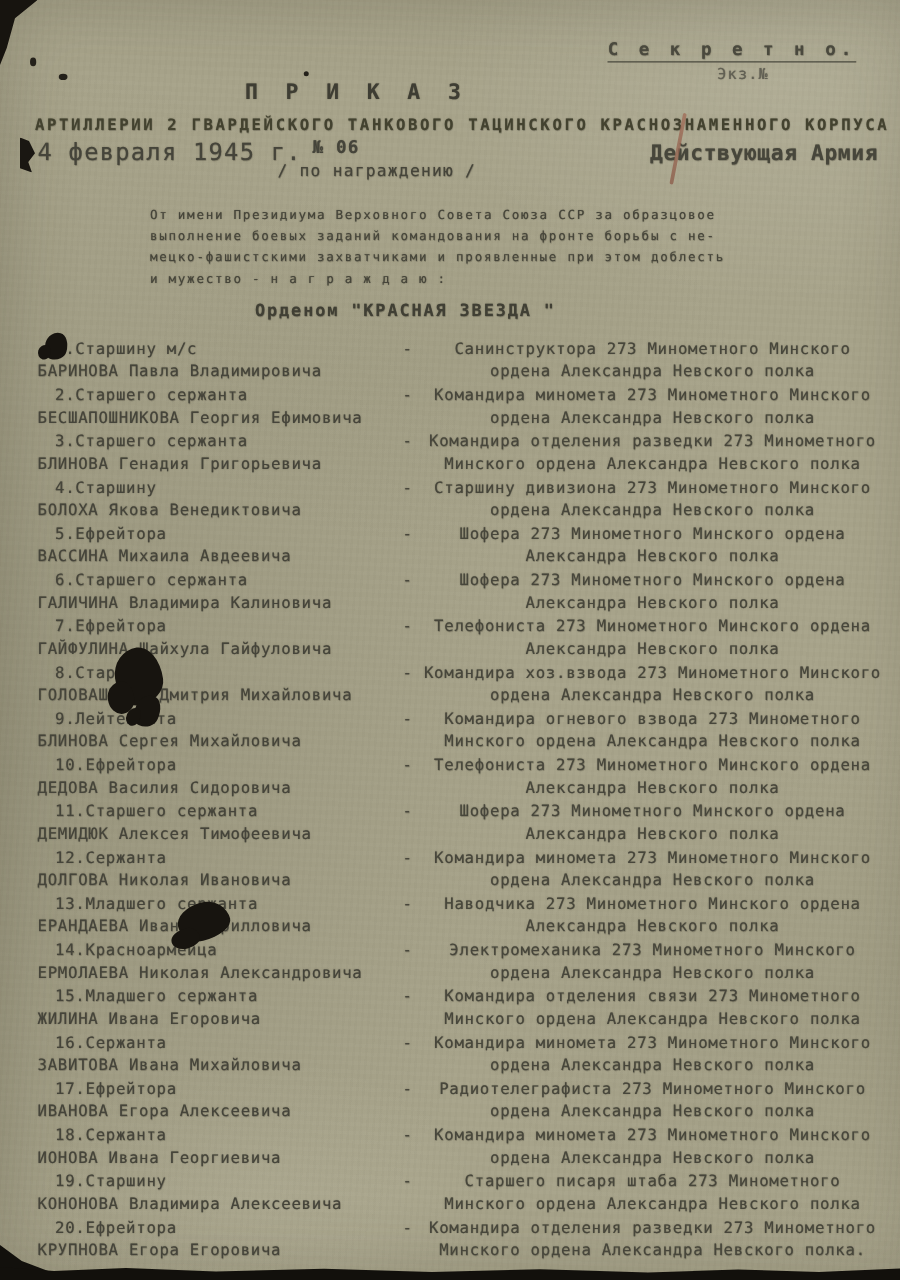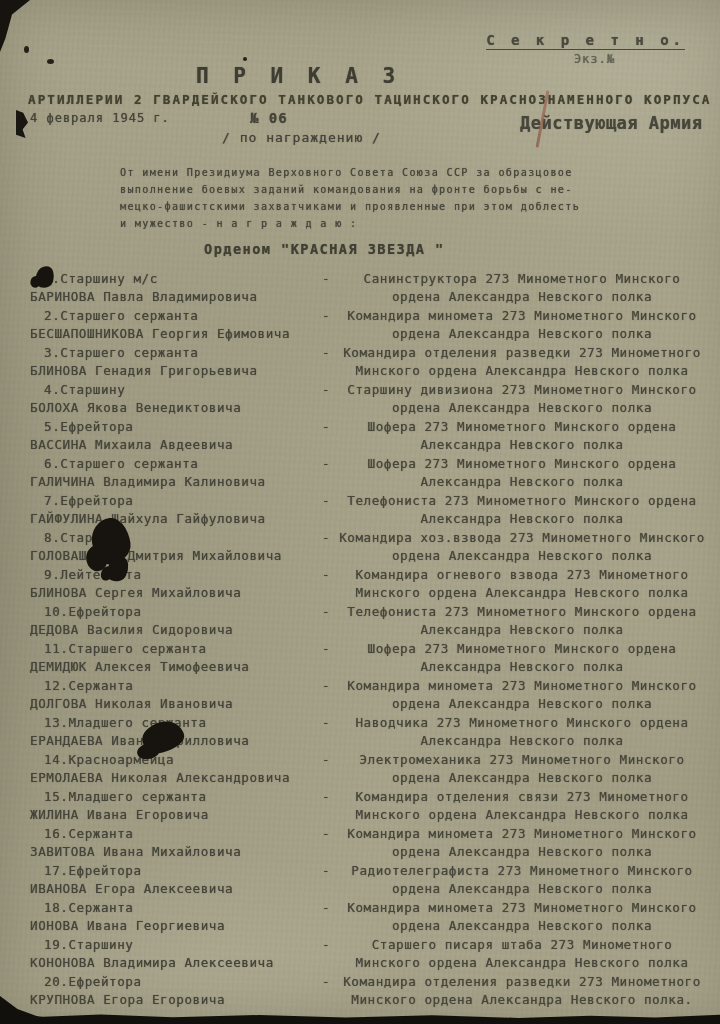--- a/index.html
+++ b/index.html
@@ -22,24 +22,24 @@
     color:#45443a;
     box-shadow: inset 0 0 60px rgba(60,56,38,0.25);
     padding-left: 17px;
   }
   .tw{ text-shadow:0 0 1px rgba(66,64,52,0.65), 0.4px 0.4px 0 rgba(66,64,52,0.25); }
   .abs{position:absolute;}
 
   .secret{top:32px;right:52px;font-size:14px;letter-spacing:4px;
     border-bottom:1.5px solid #4a493e;padding-bottom:1px;color:#4a493e;font-weight:bold;}
   .copy{top:52px;right:122px;font-size:12px;letter-spacing:1px;color:#55544a;opacity:.85;}
-  .title{top:64px;left:196px;font-size:21px;font-weight:bold;letter-spacing:6px;color:#3e3d33;}
+  .title{top:64px;left:196px;font-size:17px;font-weight:bold;letter-spacing:6px;color:#3e3d33;}
   .subtitle{top:92px;left:28px;width:672px;font-size:12.5px;font-weight:bold;
     letter-spacing:2.1px;color:#43422f;white-space:nowrap;}
-  .meta-date{top:111px;left:30px;font-size:12px;letter-spacing:1px;}
+  .meta-date{top:111px;left:30px;font-size:19px;letter-spacing:1px;}
   .meta-num{top:110px;left:250px;font-size:14px;letter-spacing:1px;font-weight:bold;}
   .meta-army{top:113px;left:520px;font-size:17px;letter-spacing:0.5px;font-weight:bold;color:#47463b;}
   .purpose{top:130px;left:222px;font-size:13px;letter-spacing:1px;}
   .preamble{top:164px;left:120px;width:600px;font-size:10px;line-height:17px;letter-spacing:1.4px;color:#46453a;}
   .award{top:241px;left:204px;font-size:13.5px;letter-spacing:1.5px;font-weight:bold;color:#403f34;}
 
   .list{top:270px;left:30px;width:678px;font-size:12.5px;line-height:18px;}
   .item{display:flex;margin-bottom:1px;letter-spacing:0.6px;}
   .item .left{width:286px;flex:0 0 286px;}
   .item .l1{padding-left:14px;white-space:nowrap;}

